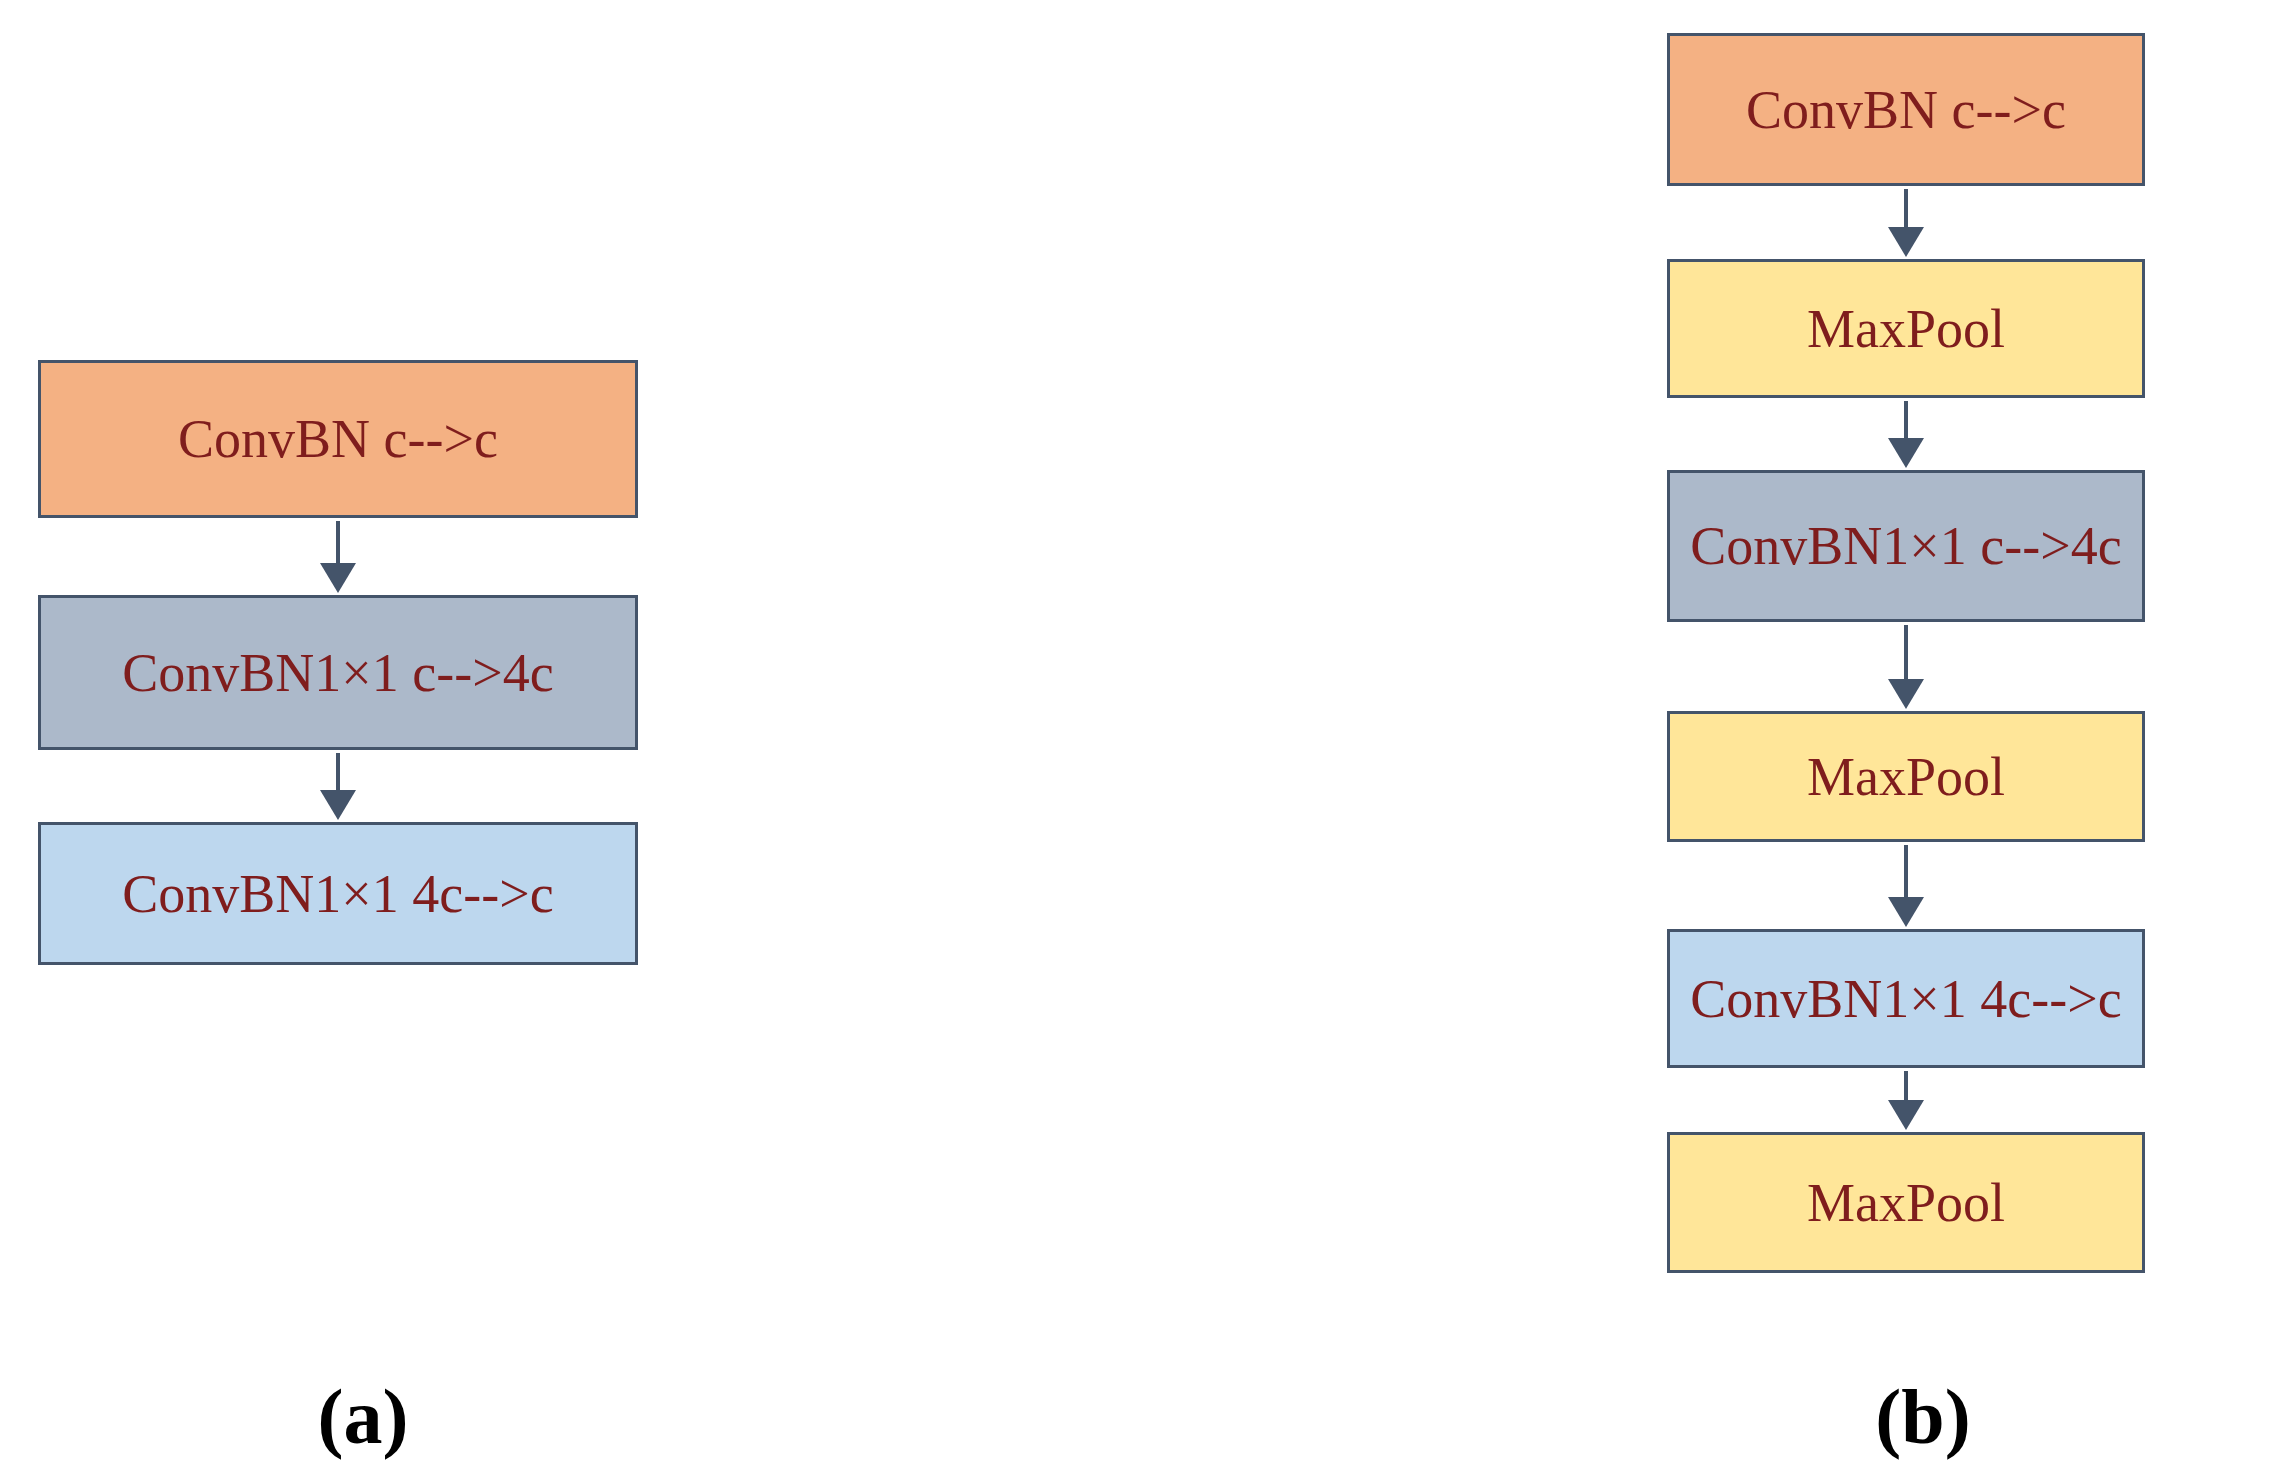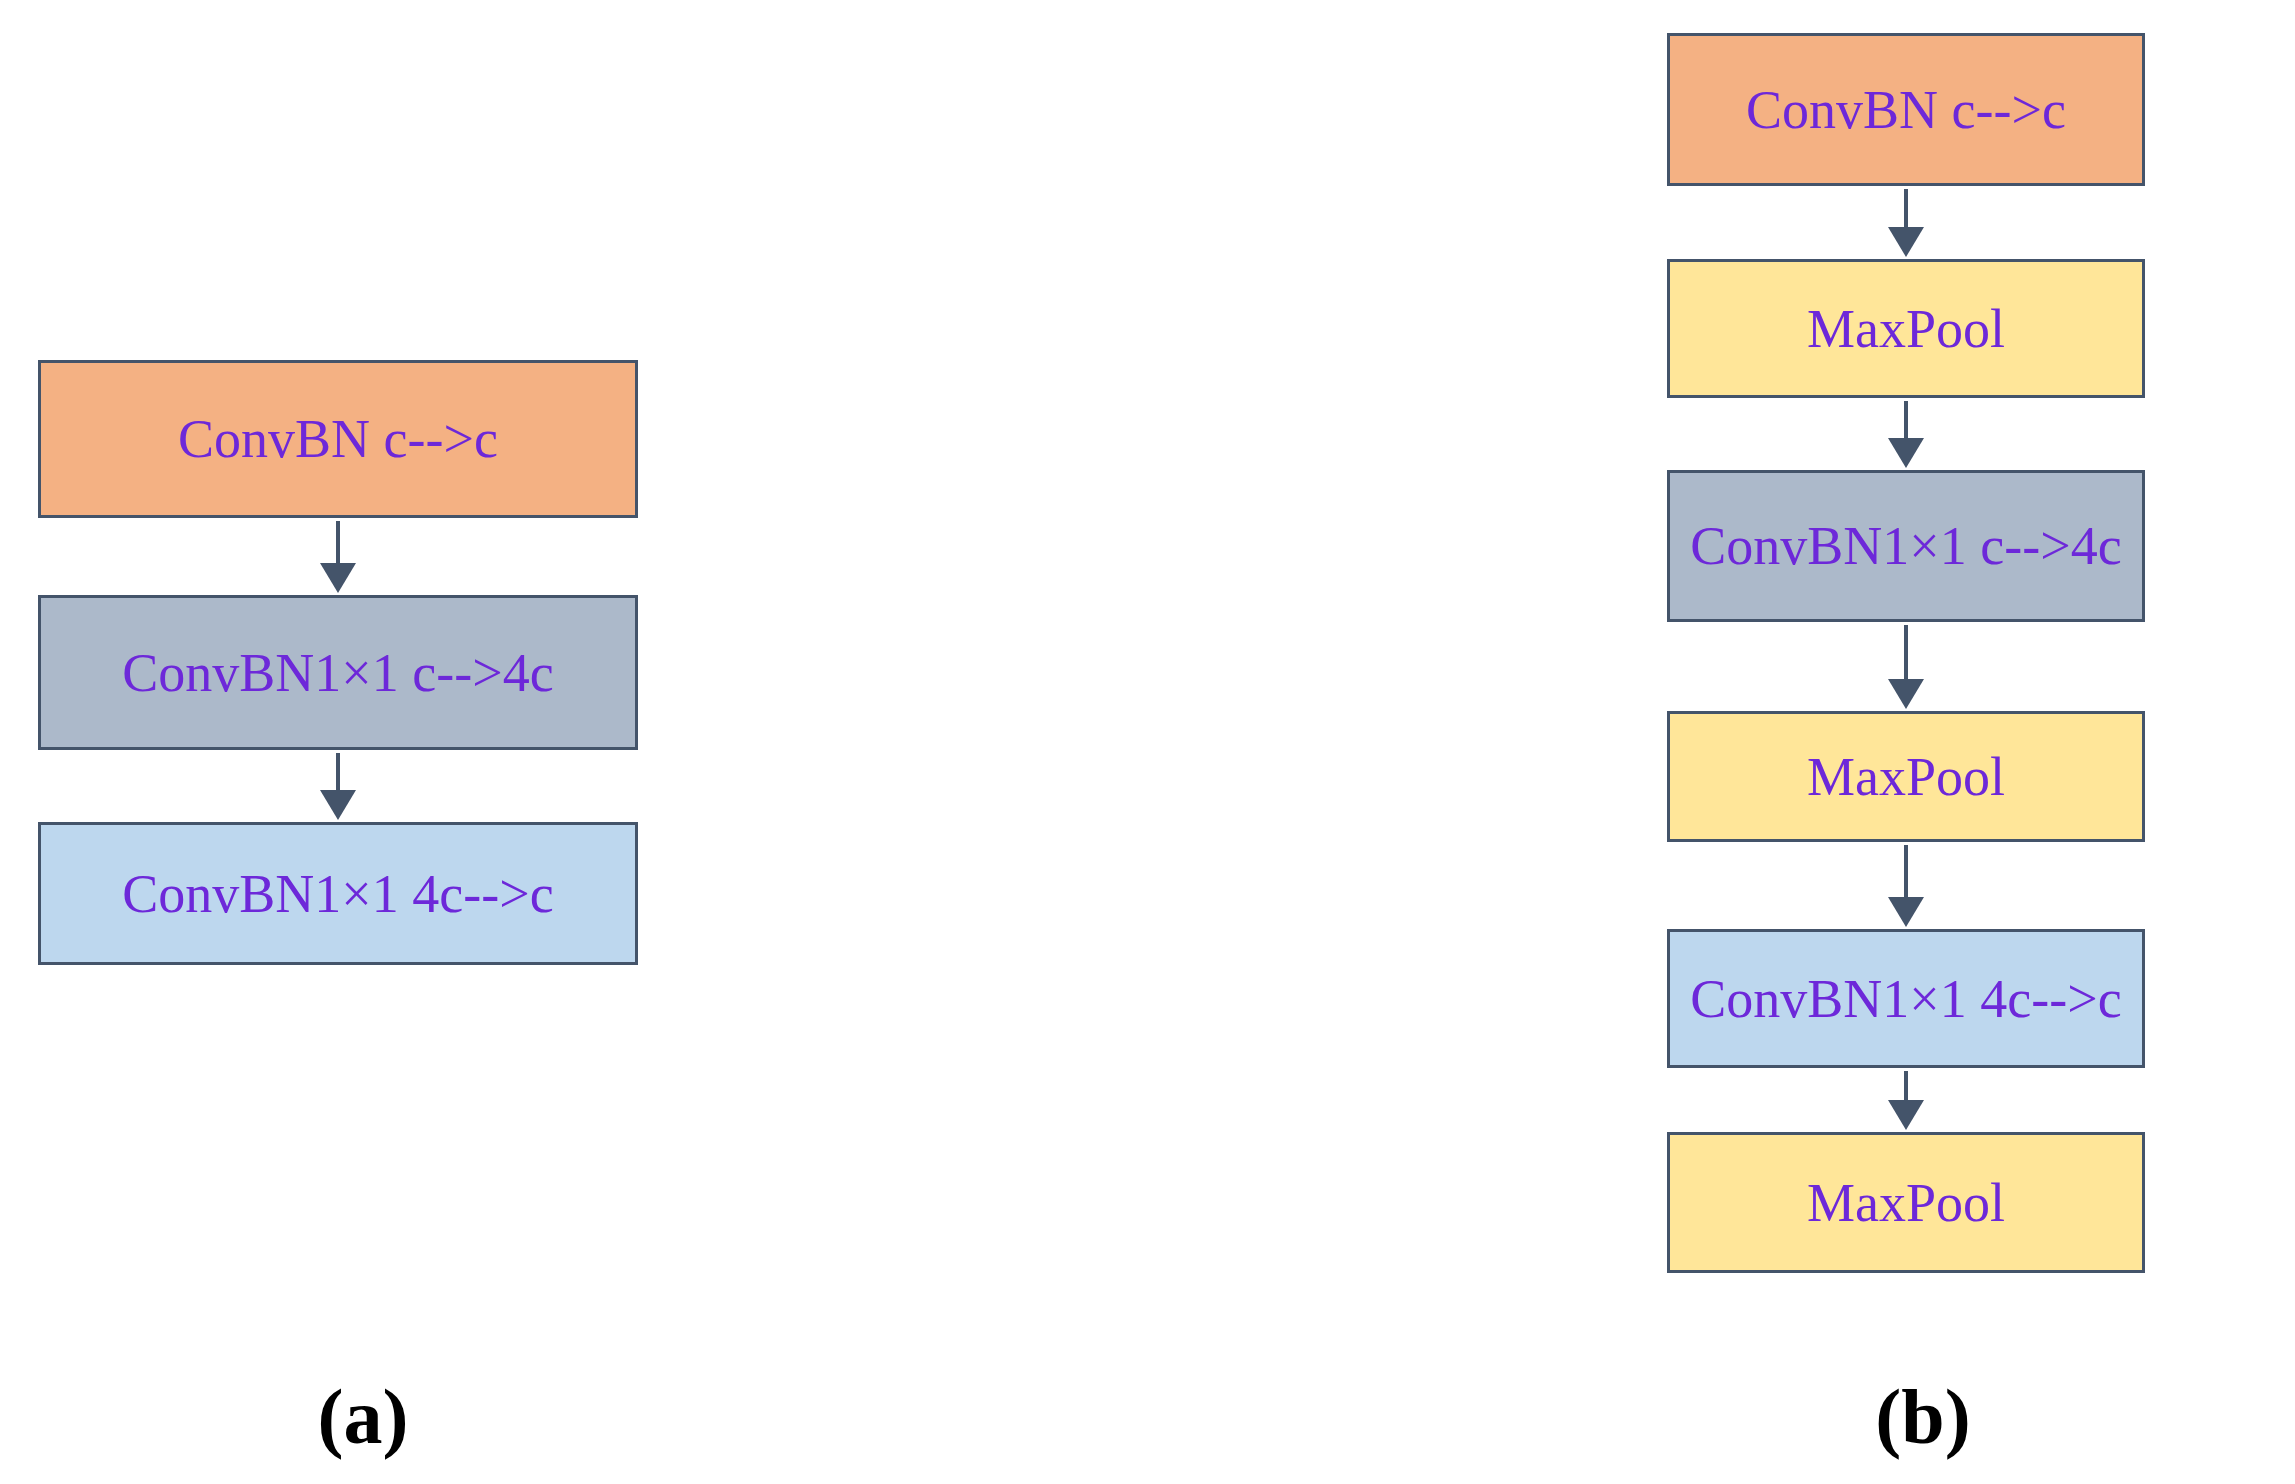--- a/index.html
+++ b/index.html
@@ -16,21 +16,21 @@
     overflow: hidden;
   }
   .node {
     position: absolute;
     box-sizing: border-box;
     border: 3px solid #44546A;
     display: flex;
     align-items: center;
     justify-content: center;
     font-size: 54px;
-    color: #6d28d9;
+    color: #7f1d1d;
     white-space: nowrap;
   }
   .arrow {
     position: absolute;
     display: flex;
     flex-direction: column;
     align-items: center;
   }
   .arrow .stem {
     width: 4px;

